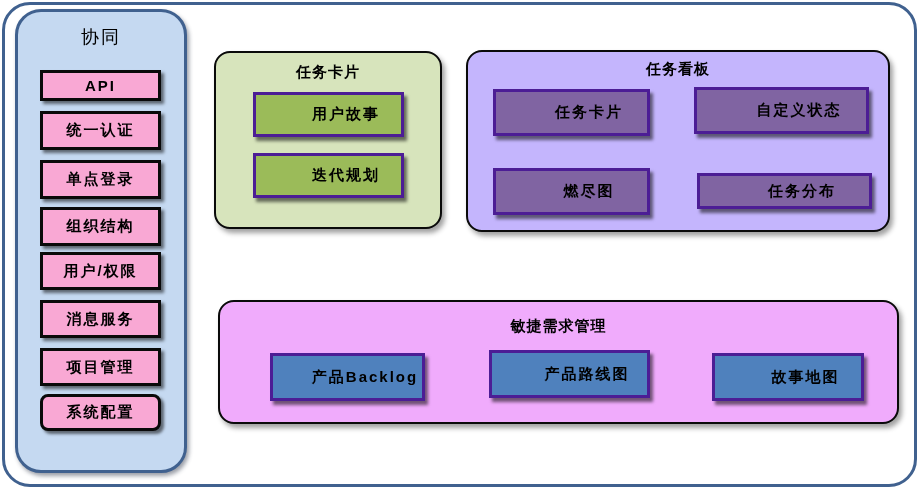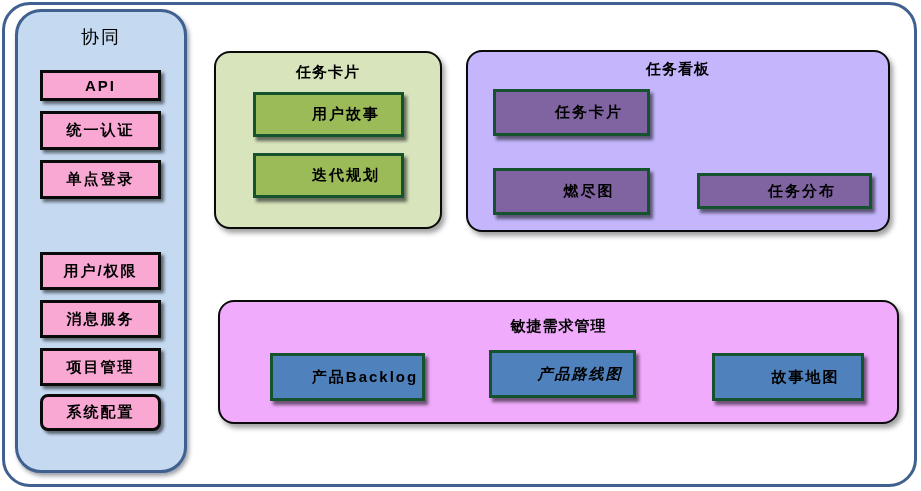--- a/index.html
+++ b/index.html
@@ -72,21 +72,21 @@
     left: 0; right: 0;
     text-align: center;
     font-size: 15px;
     font-weight: bold;
     color: #000;
     letter-spacing: 1px;
   }
   .box-item {
     position: absolute;
     box-sizing: border-box;
-    border: 3px solid #14532d;
+    border: 3px solid #4c1d95;
     box-shadow: 3px 4px 3px rgba(10,10,10,0.55);
     display: flex;
     align-items: center;
     justify-content: center;
     font-size: 15px;
     font-weight: bold;
     color: #000;
     letter-spacing: 2px;
     padding-left: 35px;
   }
@@ -102,39 +102,41 @@
 
 <div class="canvas">
 
   <div class="outer-frame"></div>
 
   <aside class="sidebar">
     <div class="sidebar-title">协同</div>
     <div class="side-item" style="top:58px; height:31px;">API</div>
     <div class="side-item" style="top:99px; height:39px;">统一认证</div>
     <div class="side-item" style="top:148px; height:39px;">单点登录</div>
+    <div class="side-item" style="top:195px; height:39px;">组织结构</div>
     <div class="side-item" style="top:240px; height:38px;text-align:center;">用户/权限</div>
     <div class="side-item" style="top:288px; height:38px;">消息服务</div>
     <div class="side-item" style="top:336px; height:38px;">项目管理</div>
     <div class="side-item" style="top:382px; height:37px;border-radius:8px;">系统配置</div>
   </aside>
 
   <section class="panel panel-iteration">
     <div class="panel-title" style="top:10px;">任务卡片</div>
     <div class="box-item item-green" style="left:37px; top:39px;  width:151px; height:45px;">用户故事</div>
     <div class="box-item item-green" style="left:37px; top:100px; width:151px; height:45px;">迭代规划</div>
   </section>
 
   <section class="panel panel-taskboard">
     <div class="panel-title" style="top:8px;">任务看板</div>
     <div class="box-item item-purple" style="left:25px;  top:37px;  width:157px; height:47px;">任务卡片</div>
+    <div class="box-item item-purple" style="left:226px; top:35px;  width:175px; height:47px;">自定义状态</div>
     <div class="box-item item-purple" style="left:25px;  top:116px; width:157px; height:47px;">燃尽图</div>
     <div class="box-item item-purple" style="left:229px; top:121px; width:175px; height:36px;">任务分布</div>
   </section>
 
   <section class="panel panel-requirements">
     <div class="panel-title" style="top:15px;">敏捷需求管理</div>
     <div class="box-item item-blue" style="left:50px;  top:51px; width:155px; height:48px;">产品Backlog</div>
-    <div class="box-item item-blue" style="left:269px; top:48px; width:147px; height:48px;font-style:italic;">产品路线图</div>
+    <div class="box-item item-blue" style="left:269px; top:48px; width:161px; height:48px;">产品路线图</div>
     <div class="box-item item-blue" style="left:492px; top:51px; width:152px; height:48px;">故事地图</div>
   </section>
 
 </div>
 
 </body></html>

